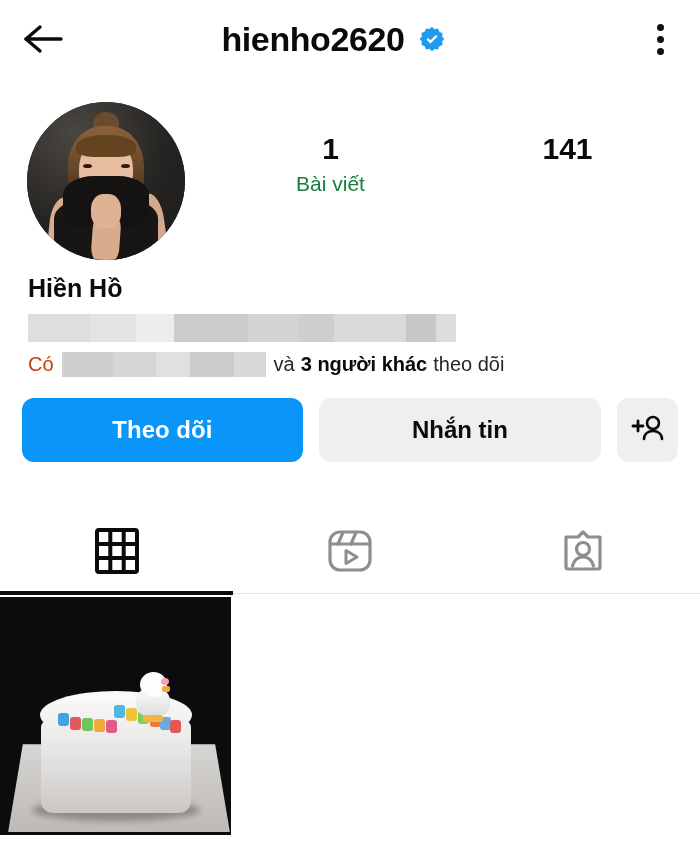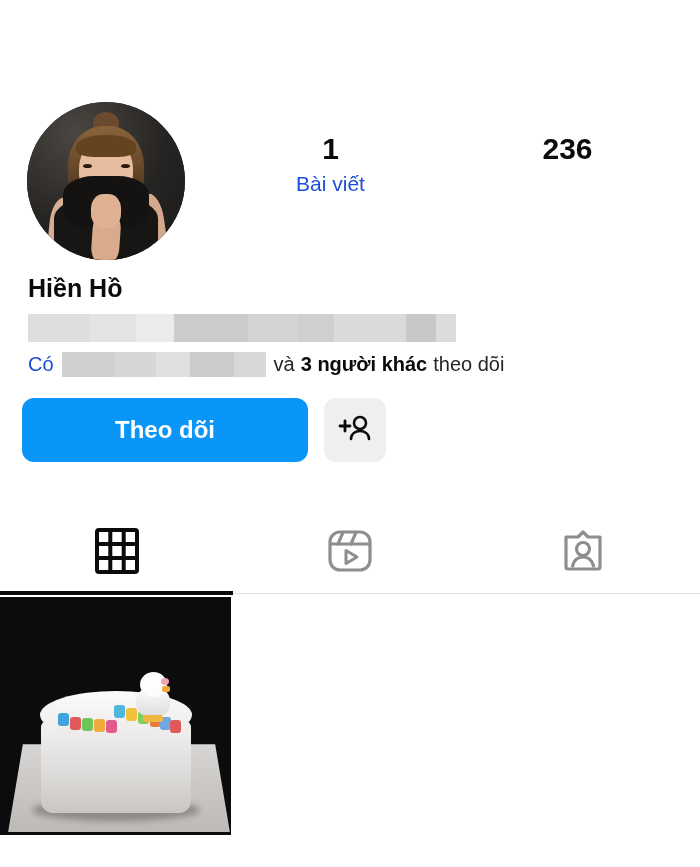--- a/index.html
+++ b/index.html
@@ -127,21 +127,21 @@
   #stats {
     flex: 1; display: flex; align-items: flex-start;
     padding-top: 44px; padding-right: 14px;
   }
   .stat { flex: 1; text-align: center; cursor: pointer; }
   .stat-value {
     font-size: 30px; font-weight: bold; color: #0b0b0b; line-height: 1.12;
     white-space: nowrap;
   }
   .stat-label {
-    font-size: 21px; color: #1d4ed8; line-height: 1.5; margin-top: 2px;
+    font-size: 21px; color: #15803d; line-height: 1.5; margin-top: 2px;
     white-space: nowrap;
   }
 
   
   #bio-block { position: absolute; left: 0; top: 272px; width: 700px; }
   #display-name {
     font-size: 25px; font-weight: bold; color: #0b0b0b;
     padding-left: 28px; line-height: 1.3;
   }
   #bio-blur {
@@ -154,21 +154,21 @@
     margin: 10px 0 0 28px;
     display: flex; align-items: center;
     font-size: 20px; color: #262626;
     white-space: nowrap;
   }
   #followed-by .mask {
     display: flex; height: 25px; margin: 0 8px;
   }
   #followed-by .mask span { display: block; height: 100%; }
   #followed-by b { font-weight: bold; color: #0b0b0b; }
-  #followed-by .pre { color: #1d4ed8; }
+  #followed-by .pre { color: #c2410c; }
   #followed-by .mid { margin-right: 6px; text-align: right; }
   #followed-by .post { margin-left: 6px; }
 
   
   #actions {
     position: absolute; left: 0; top: 398px;
     width: 700px; padding: 0 22px;
     display: flex; align-items: center; gap: 16px;
   }
   #follow-btn {
@@ -278,20 +278,46 @@
   #bottom-fill {
     position: absolute; left: 0; top: 837px; width: 700px; height: 30px;
     background: #ffffff;
   }
 </style>
 </head>
 <body>
 
 <div id="screen">
 
+  <div id="topbar">
+    <div id="back-btn">
+      <span>
+        <svg width="42" height="32" viewBox="0 0 42 32">
+          <path d="M18 4 L4 16 L18 28" fill="none" stroke="#0b0b0b" stroke-width="3.4" stroke-linecap="round" stroke-linejoin="round"></path>
+          <path d="M4 16 H39" fill="none" stroke="#0b0b0b" stroke-width="3.4" stroke-linecap="round"></path>
+        </svg>
+      </span>
+    </div>
+
+    <div id="title-wrap">
+      <span id="username">hienho2620</span>
+      <span>
+        <svg id="verified-badge" viewBox="0 0 24 24">
+          <path fill="#1d9bf0" d="M12 .8l2.4 2.1 3.2-.5 1.2 3 3 1.2-.5 3.2L23.4 12l-2.1 2.4.5 3.2-3 1.2-1.2 3-3.2-.5L12 23.2l-2.4-2.1-3.2.5-1.2-3-3-1.2.5-3.2L.6 12l2.1-2.4-.5-3.2 3-1.2 1.2-3 3.2.5z"></path>
+          <path fill="#ffffff" d="M10.6 16.2L6.9 12.6l1.5-1.5 2.2 2.1 5-5 1.5 1.5z"></path>
+        </svg>
+      </span>
+    </div>
+
+    <div id="menu-btn">
+      <i></i>
+      <i></i>
+      <i></i>
+    </div>
+  </div>
 
   <div id="profile-head">
     <div id="avatar-wrap">
       <div id="avatar">
         <div class="bg"></div>
         <div class="hair-bun"></div>
         <div class="hair"></div>
         <div class="face"></div>
         <div class="fringe"></div>
         <div class="eye l"></div>
@@ -304,21 +330,21 @@
         <div class="fist"></div>
       </div>
     </div>
 
     <div id="stats">
       <div class="stat">
         <div class="stat-value">1</div>
         <div class="stat-label">Bài viết</div>
       </div>
       <div class="stat">
-        <div class="stat-value">236</div>
+        <div class="stat-value">141</div>
       </div>
     </div>
   </div>
 
   <div id="bio-block">
     <div id="display-name">Hiền Hồ</div>
 
     <div id="bio-blur">
       <span style="width:62px;background:#dedede"></span>
       <span style="width:46px;background:#e3e3e3"></span>
@@ -341,20 +367,21 @@
         <span style="width:32px;background:#d8d8d8"></span>
       </span>
       <span class="mid">và</span>
       <b>3 người khác</b>
       <span class="post">theo dõi</span>
     </div>
   </div>
 
   <div id="actions">
     <button id="follow-btn">Theo dõi</button>
+    <button id="message-btn">Nhắn tin</button>
     <button id="addperson-btn">
       <span>
         <svg width="34" height="30" viewBox="0 0 34 30">
           <circle cx="22" cy="9" r="6" fill="none" stroke="#0b0b0b" stroke-width="2.6"></circle>
           <path d="M13 25c0-5 4-8 9-8s9 3 9 8" fill="none" stroke="#0b0b0b" stroke-width="2.6" stroke-linecap="round"></path>
           <path d="M2 12h10M7 7v10" stroke="#0b0b0b" stroke-width="2.8" stroke-linecap="round"></path>
         </svg>
       </span>
     </button>
   </div>

